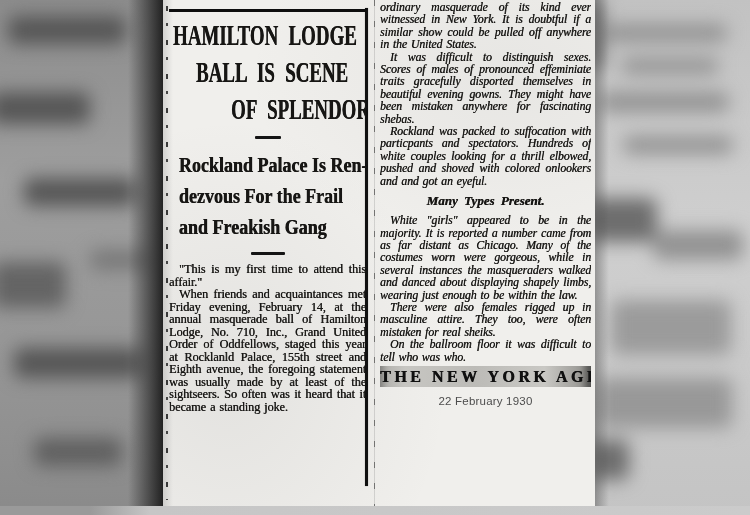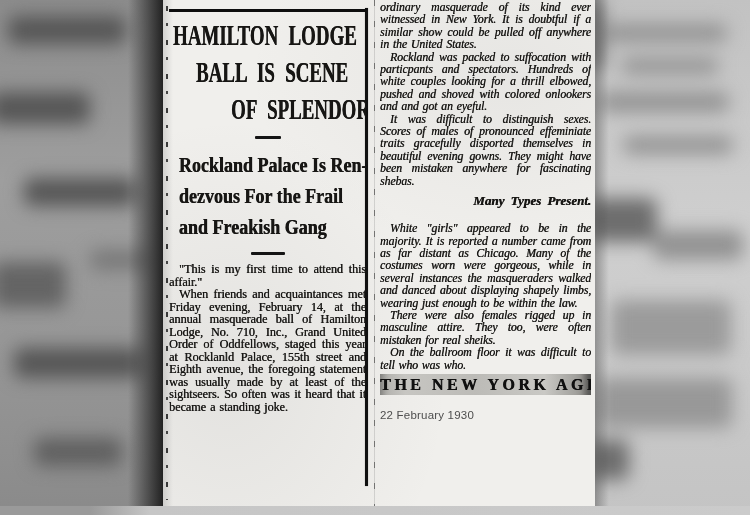--- a/index.html
+++ b/index.html
@@ -56,28 +56,28 @@
   .bodytext{margin-top:8px;}
   .bodytext p{margin:0;font-size:12.3px;line-height:12.55px;text-align:justify;
               text-indent:10px;letter-spacing:-0.1px;word-spacing:1px;
               text-shadow:0.35px 0 0 rgba(23,22,20,.9);hyphens:none;}
   .bodytext p.noindent{text-indent:0;}
 
   
   .col-right{position:absolute;left:217px;top:0;width:211px;height:506px;overflow:hidden;}
   .col-right .bodytext{margin-top:1px;font-style:italic;}
   .col-right .bodytext p{font-size:11.8px;line-height:12.4px;}
-  .col-heading{font-weight:bold;font-size:13px;text-align:right;margin:6px 0 13px 0;
+  .col-heading{font-weight:bold;font-size:13px;text-align:center;margin:6px 0 5px 0;
                word-spacing:3px;text-shadow:0.4px 0 0 #171614;}
   .masthead{margin-top:3px;text-align:center;font-weight:bold;font-size:16px;
             letter-spacing:3.5px;padding:2px 0 1px 0;color:#101010;
             background:linear-gradient(90deg,#aeada9 0%,#c7c6c2 12%,#bcbbb7 45%,#c9c8c4 78%,#8e8d89 100%);
             box-shadow:inset -14px 0 7px -8px rgba(35,35,35,.55),inset 10px 0 6px -7px rgba(35,35,35,.35);
             text-shadow:0.5px 0 0 #101010;white-space:nowrap;overflow:hidden;}
-  .caption{margin-top:14px;font-family:"Liberation Sans",sans-serif;
+  .caption{margin-top:8px;text-align:center;font-family:"Liberation Sans",sans-serif;
            font-size:11.5px;color:#4d4d4d;letter-spacing:0.2px;}
 </style>
 </head>
 <body>
 
 <div class="stage">
 
   <div class="bg-left">
     <div class="blobs">
       <div class="b" style="left:8px;top:16px;width:118px;height:28px;"></div>
@@ -129,22 +129,22 @@
       <div class="short-rule rule-b"></div>
       <div class="bodytext">
         <p>"This is my first time to attend this affair."</p>
         <p>When friends and acquaintances met Friday evening, February 14, at the annual masquerade ball of Hamilton Lodge, No. 710, Inc., Grand United Order of Oddfellows, staged this year at Rocklanld Palace, 155th street and Eighth avenue, the foregoing statement was usually made by at least of the sightseers. So often was it heard that it became a standing joke.</p>
       </div>
     </div>
 
     <div class="col-right">
       <div class="bodytext">
         <p class="noindent">ordinary masquerade of its kind ever witnessed in New York. It is doubtful if a similar show could be pulled off anywhere in the United States.</p>
+        <p>It was difficult to distinguish sexes. Scores of males of pronounced effeminiate traits gracefully disported themselves in beautiful evening gowns. They might have been mistaken anywhere for fascinating shebas.</p>
         <p>Rockland was packed to suffocation with particpants and spectators. Hundreds of white couples looking for a thrill elbowed, pushed and shoved with colored onlookers and and got an eyeful.</p>
-        <p>It was difficult to distinguish sexes. Scores of males of pronounced effeminiate traits gracefully disported themselves in beautiful evening gowns. They might have been mistaken anywhere for fascinating shebas.</p>
         <div class="col-heading">Many Types Present.</div>
         <p>White "girls" appeared to be in the majority. It is reported a number came from as far distant as Chicago. Many of the costumes worn were gorgeous, while in several instances the masqueraders walked and danced about displaying shapely limbs, wearing just enough to be within the law.</p>
         <p>There were also females rigged up in masculine attire. They too, were often mistaken for real sheiks.</p>
         <p>On the ballroom floor it was difficult to tell who was who.</p>
       </div>
       <div class="masthead">THE NEW YORK AGE</div>
       <div class="caption">22 February 1930</div>
     </div>
   </div>
 

